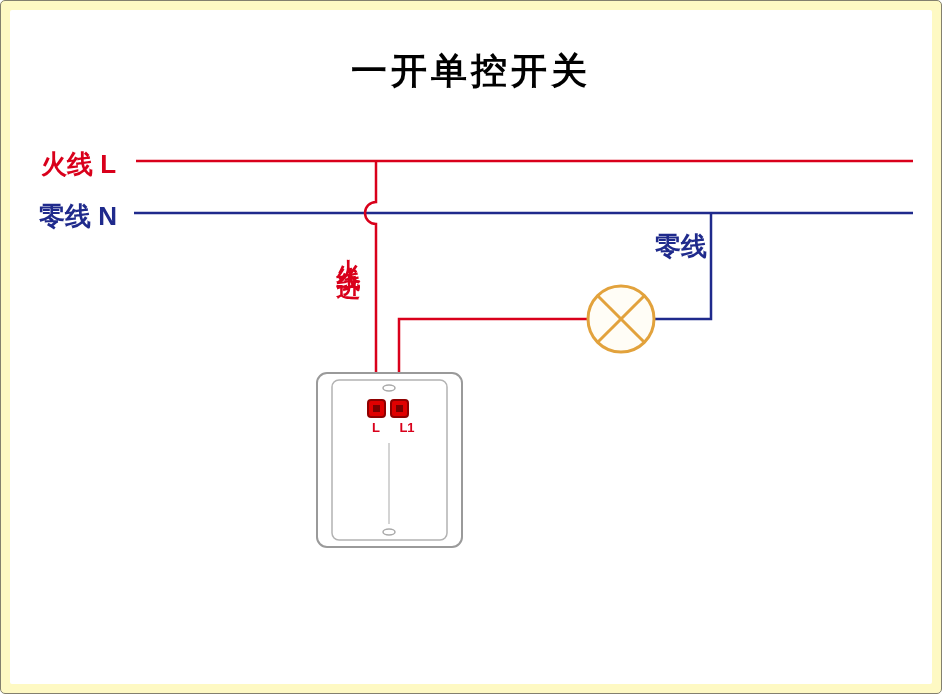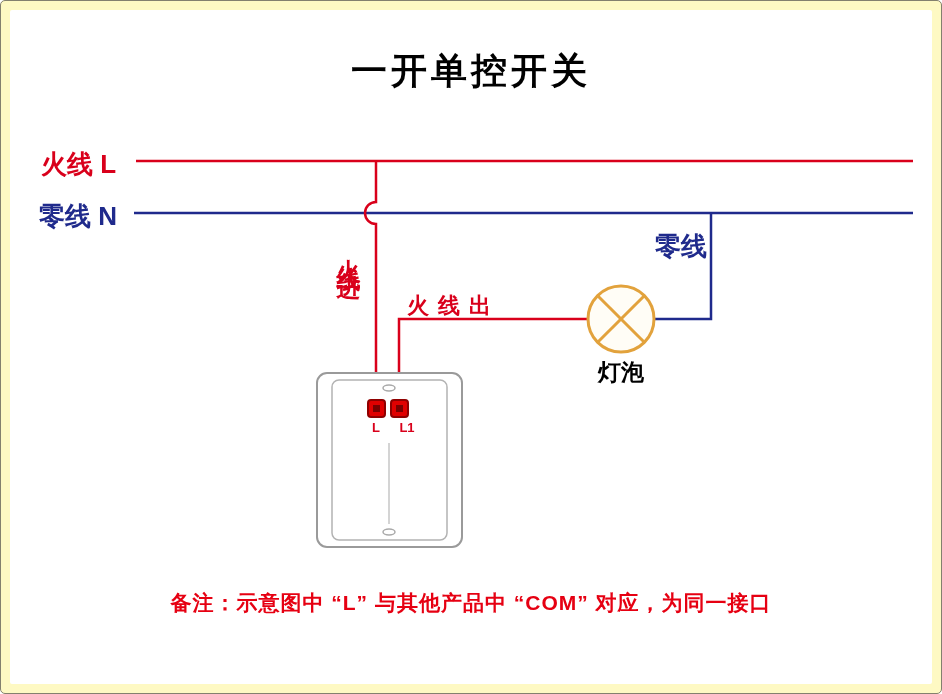--- a/index.html
+++ b/index.html
@@ -70,22 +70,19 @@
     <rect x="372" y="404" width="7" height="7" fill="#7a0000"></rect>
     <rect x="395" y="404" width="7" height="7" fill="#7a0000"></rect>
   </svg>
 
   <div class="lbl title">一开单控开关</div>
 
   <div class="lbl red live-label">火线 L</div>
   <div class="lbl blue neutral-label">零线 N</div>
 
   <div class="lbl red live-in-label">火线进</div>
-  <div class="lbl red live-out-label">火线出</div>
   <div class="lbl blue neutral-branch-label">零线</div>
 
-  <div class="lbl lamp-label">灯泡</div>
 
   <div class="lbl red terminal-label terminal-l">L</div>
   <div class="lbl red terminal-label terminal-l1">L1</div>
 
-  <div class="lbl note">备注：示意图中 “L” 与其他产品中 “COM” 对应，为同一接口</div>
 </div>
 
 </body></html>

